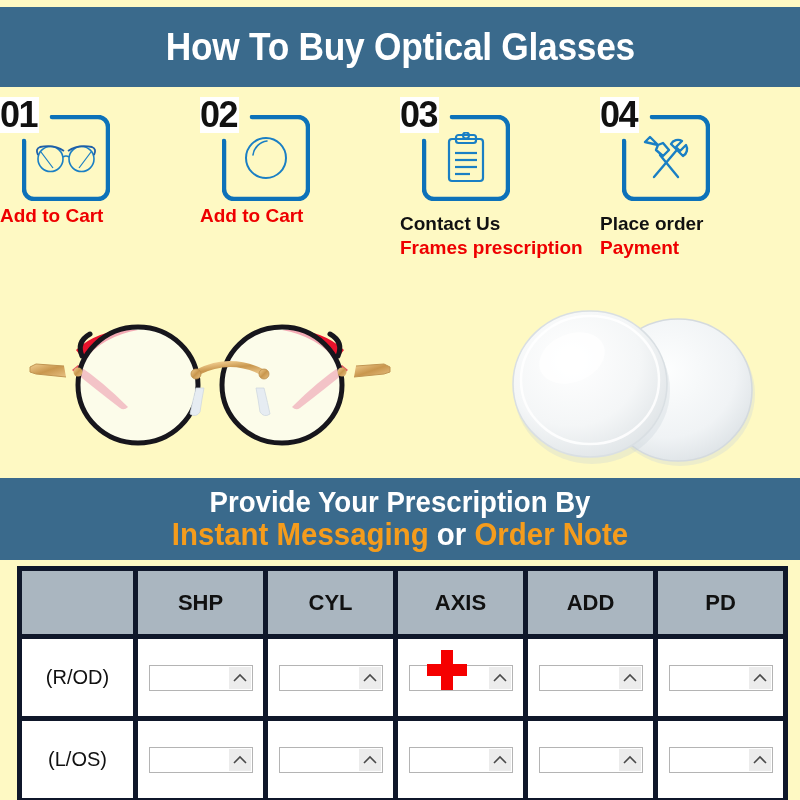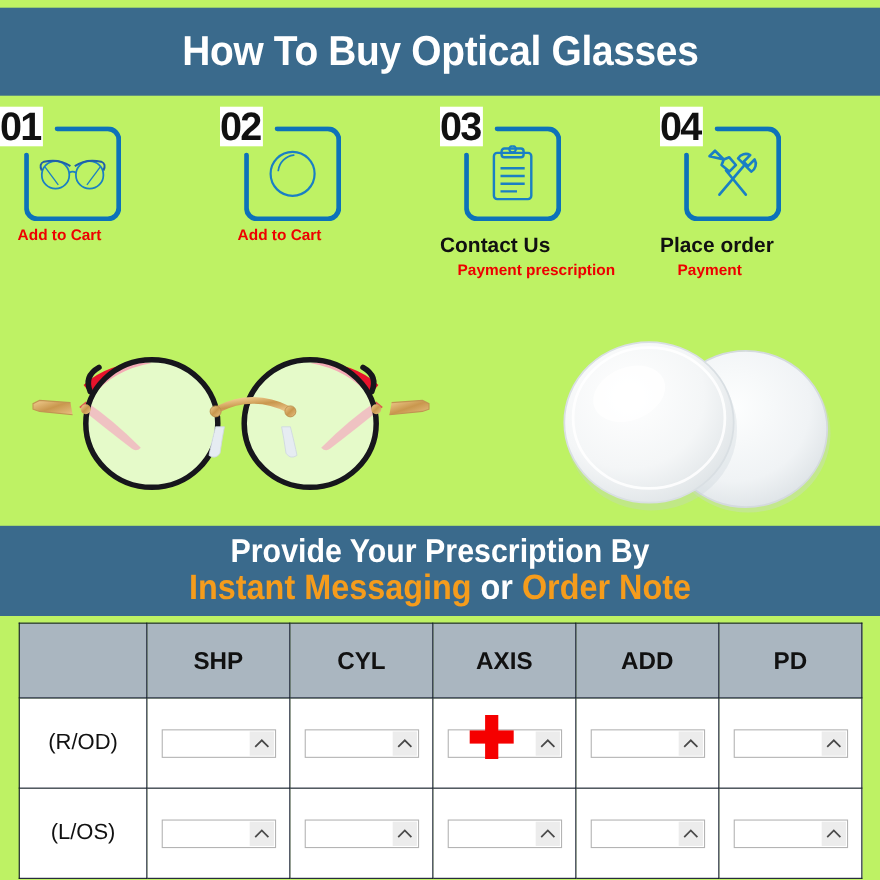--- a/index.html
+++ b/index.html
@@ -9,21 +9,21 @@
     height: 800px;
     background: #ffffff;
     font-family: "Liberation Sans", sans-serif;
     overflow: hidden;
   }
 
   #page {
     position: relative;
     width: 800px;
     height: 800px;
-    background: #bef264;
+    background: #fef9c3;
   }
 
   
   .banner {
     position: absolute;
     left: 0;
     width: 800px;
     background: #3a6a8c;
     display: flex;
     flex-direction: column;
@@ -138,27 +138,26 @@
     font-size: 19px;
     font-weight: bold;
     color: #111111;
     text-align: center;
     line-height: 1.15;
     white-space: nowrap;
   }
 
   .step-sub {
     margin-top: 2px;
-    font-size: 14px;
+    font-size: 19px;
     font-weight: bold;
     color: #ee0000;
     text-align: center;
     line-height: 1.15;
     white-space: nowrap;
-    margin-left: 16px;
   }
 
   
   #product-row {
     position: absolute;
     top: 292px;
     left: 0;
     width: 800px;
     height: 182px;
   }
@@ -193,21 +192,21 @@
     position: absolute;
     left: 17px;
     top: 566px;
     width: 766px;
     border-collapse: collapse;
     table-layout: fixed;
   }
 
   #rx-table th,
   #rx-table td {
-    border: 1px solid #0f172a;
+    border: 5px solid #0f172a;
     padding: 0;
   }
 
   #rx-table thead th {
     background: #aab6c0;
     height: 68px;
     font-size: 22px;
     font-weight: bold;
     color: #111111;
     text-align: center;
@@ -319,21 +318,21 @@
             <rect x="12" y="3" width="20" height="8" rx="2.5" fill="none" stroke="#1a7fc4" stroke-width="2.2"></rect>
             <circle cx="22" cy="3.5" r="3" fill="none" stroke="#1a7fc4" stroke-width="2"></circle>
             <line x1="11" y1="21" x2="33" y2="21" stroke="#1a7fc4" stroke-width="2.2"></line>
             <line x1="11" y1="28" x2="33" y2="28" stroke="#1a7fc4" stroke-width="2.2"></line>
             <line x1="11" y1="35" x2="33" y2="35" stroke="#1a7fc4" stroke-width="2.2"></line>
             <line x1="11" y1="42" x2="26" y2="42" stroke="#1a7fc4" stroke-width="2.2"></line>
           </svg>
         </div>
       </div>
       <div class="step-label">Contact Us</div>
-      <div class="step-sub">Payment prescription</div>
+      <div class="step-sub">Frames prescription</div>
     </div>
 
     <div class="step">
       <div class="step-icon-wrap">
         <div class="step-num">04</div>
         <svg class="step-box" viewBox="0 0 88 86">
           <path d="M 30 2 L 76 2 A 10 10 0 0 1 86 12 L 86 74 A 10 10 0 0 1 76 84 L 12 84 A 10 10 0 0 1 2 74 L 2 26" fill="none" stroke="#0d72b9" stroke-width="4.5" stroke-linecap="round"></path>
         </svg>
         <div class="step-glyph">
           <svg width="52" height="50" viewBox="0 0 52 50">

